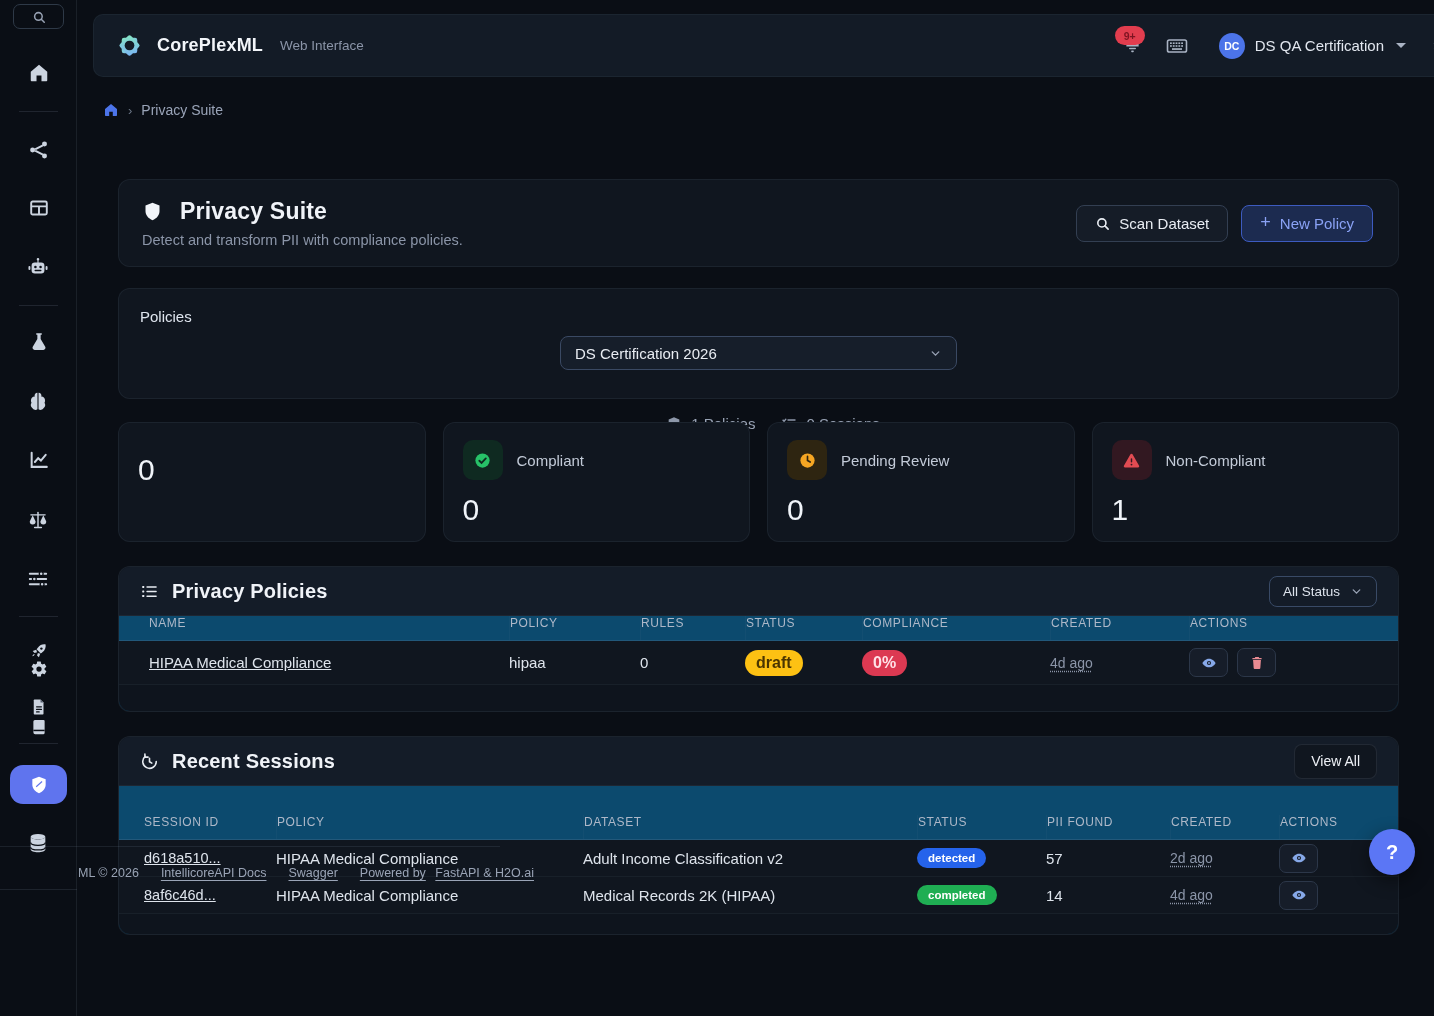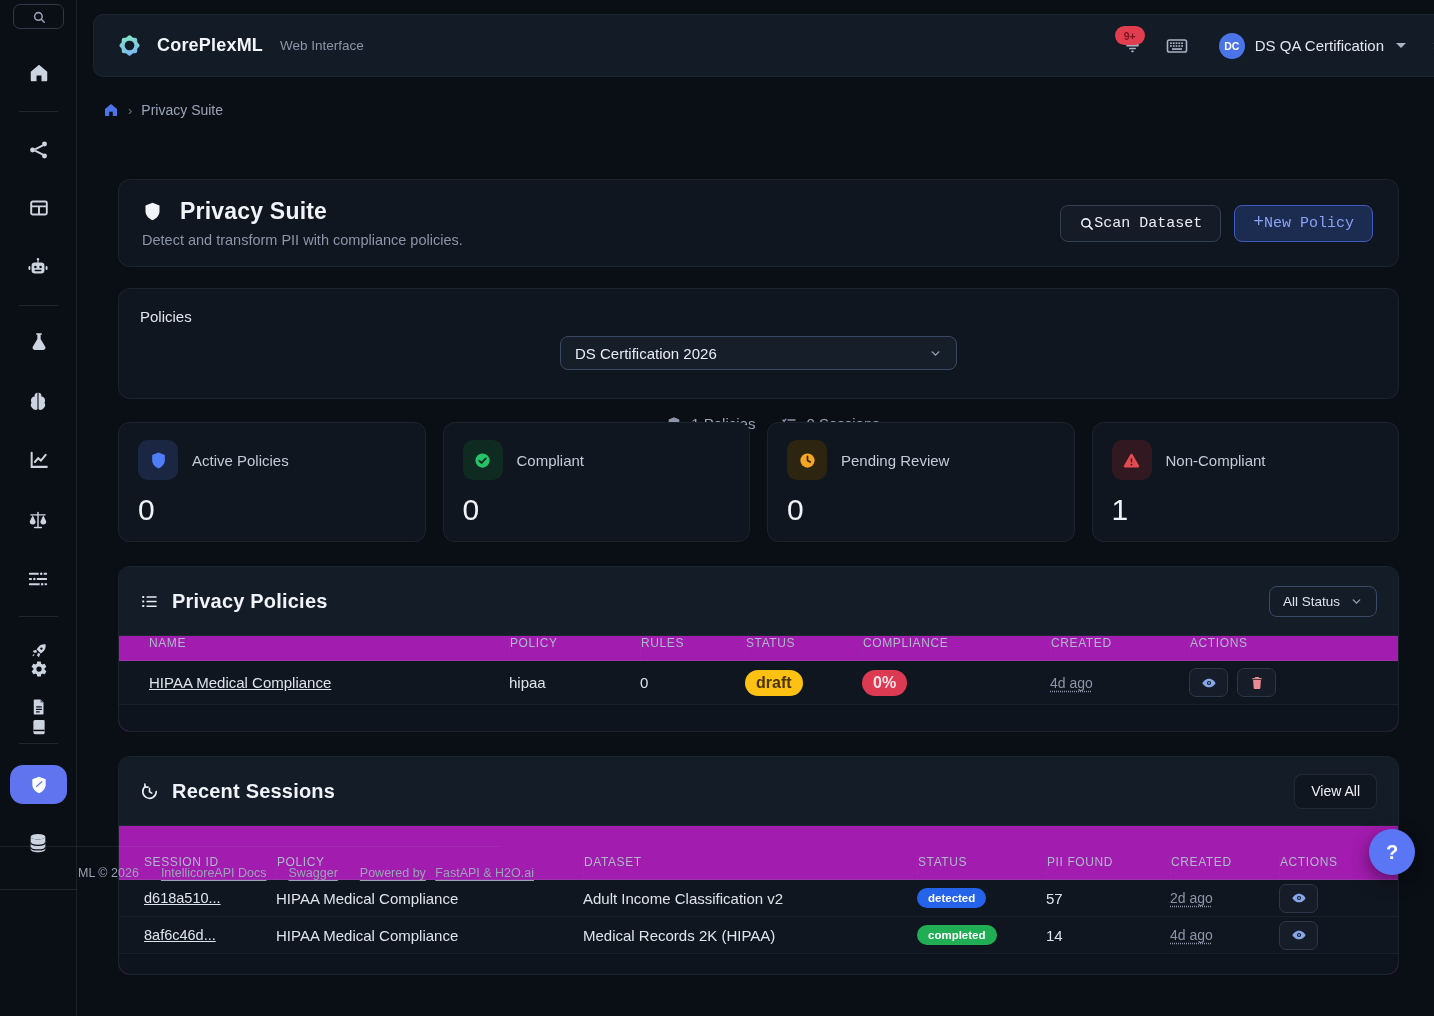--- a/index.html
+++ b/index.html
@@ -87,22 +87,22 @@
 
   
   .hero { height:88px; display:flex; align-items:center; padding:0 25px 0 23px; }
   .hero-left { display:flex; flex-direction:column; gap:7px; }
   .hero-title-row { display:flex; align-items:center; gap:17px; }
   .hero-title-row svg { width:21px; height:23px; color:#f2f5f9; }
   .hero-title { font-size:23px; font-weight:600; color:#f0f3f8; letter-spacing:.2px; }
   .hero-sub { font-size:14.5px; color:#8b95a8; }
   .hero-actions { margin-left:auto; display:flex; gap:13px; }
   .btn {
-    height:37px; border-radius:8px; display:flex; align-items:center; 
-    padding:0 18px; font-size:15px; cursor:pointer; white-space:nowrap;font-family:Liberation Mono, monospace;
+    height:37px; border-radius:8px; display:flex; align-items:center; gap:9px;
+    padding:0 18px; font-size:15px; cursor:pointer; white-space:nowrap;
   }
   .btn-dark { background:#151c27; border:1px solid #333f52; color:#e9edf3; }
   .btn-dark svg { width:15px; height:15px; }
   .btn-blue { background:#1c2b50; border:1px solid #3d5bc0; color:#8aa2f5; }
   .plus-glyph { font-size:18px; line-height:1; margin-top:-2px; }
 
   
   .project-card { margin-top:21px; height:111px; padding:19px 21px; }
   .project-label { font-size:15px; color:#dfe5ee; margin-bottom:11px; }
   .project-row { display:flex; align-items:center;flex-direction:column; }
@@ -126,35 +126,35 @@
   .sq-blue  { background:#1b2742; color:#4f7df7; }
   .sq-green { background:#0f2a21; color:#27c268; }
   .sq-amber { background:#2e2511; color:#f5a623; }
   .sq-red   { background:#321821; color:#e14b52; }
   .stat-label { font-size:15px; color:#c3cbd8; }
   .stat-value { font-size:30px; color:#f0f4f9; margin-top:13px; font-weight:400; }
 
   
   .section-card { margin-top:24px; overflow:hidden; padding:0; }
   .section-head {
-    height:69px; background:#141c28; border-bottom:1px solid rgba(148,163,184,.08);
+    height:49px; background:#141c28; border-bottom:1px solid rgba(148,163,184,.08);
     display:flex; align-items:center; padding:0 21px;
   }
   .section-head svg.sec-icon { width:19px; height:19px; color:#e8ecf2; }
   .section-title { font-size:20px; font-weight:600; color:#f0f3f8; margin-left:13px; letter-spacing:.2px; }
   .head-right { margin-left:auto; }
   .filter-select {
     height:31px; border:1px solid #394a66; border-radius:8px; background:transparent;
     display:flex; align-items:center; gap:10px; padding:0 13px; color:#dde3ec; font-size:13.5px; cursor:pointer;
   }
   .viewall-btn {
     height:35px; border:1px solid rgba(148,163,184,.14); border-radius:8px; background:#10161f;
     display:flex; align-items:center; padding:0 16px; color:#eef1f6; font-size:14px; cursor:pointer;
   }
-  .tbl { background:#a21caf; }
+  .tbl { background:#0c4a6e; }
   .tbl-head { display:grid; align-items:end; color:#aeb8c8; font-size:12px; letter-spacing:.6px;
     border-bottom:1px solid rgba(148,163,184,.16); }
   .tbl-head > div { padding-bottom:10px; }
   .tbl-row { display:grid; align-items:center; border-bottom:1px solid rgba(148,163,184,.07); background:#10161f; }
   .pol-grid { grid-template-columns:360px 131px 105px 117px 188px 139px 1fr; padding:0 28px 0 30px; }
   .ses-grid { grid-template-columns:132px 307px 334px 129px 124px 109px 1fr; padding:0 25px; }
   .pol-row { height:44px; }
   .ses-head { height:54px; }
   .ses-row { height:37px; }
   .cell-sep { border-left:1px solid rgba(148,163,184,.05); padding-left:0; }
@@ -458,28 +458,20 @@
               </svg>
             </span>
           <span>0 Sessions</span>
         </div>
       </div>
     </div>
   </div>
 
   <div class="stats">
     <div class="card stat-card">
-      <div class="stat-top">
-        <span class="icon-sq sq-blue">
-            <svg viewBox="0 0 24 24" fill="currentColor">
-              <path d="M12 2l8 3.2v6.2c0 4.9-3.2 8.4-8 10.6-4.8-2.2-8-5.7-8-10.6V5.2z"></path>
-            </svg>
-          </span>
-        <span class="stat-label">Active Policies</span>
-      </div>
       <div class="stat-value">0</div>
     </div>
     <div class="card stat-card">
       <div class="stat-top">
         <span class="icon-sq sq-green">
             <svg viewBox="0 0 24 24" fill="currentColor">
               <circle cx="12" cy="12" r="9"></circle>
               <path d="M8 12.3l2.8 2.8 5.4-5.7" fill="none" stroke="#0f2a21" stroke-width="2.3" stroke-linecap="round"></path>
             </svg>
           </span>

